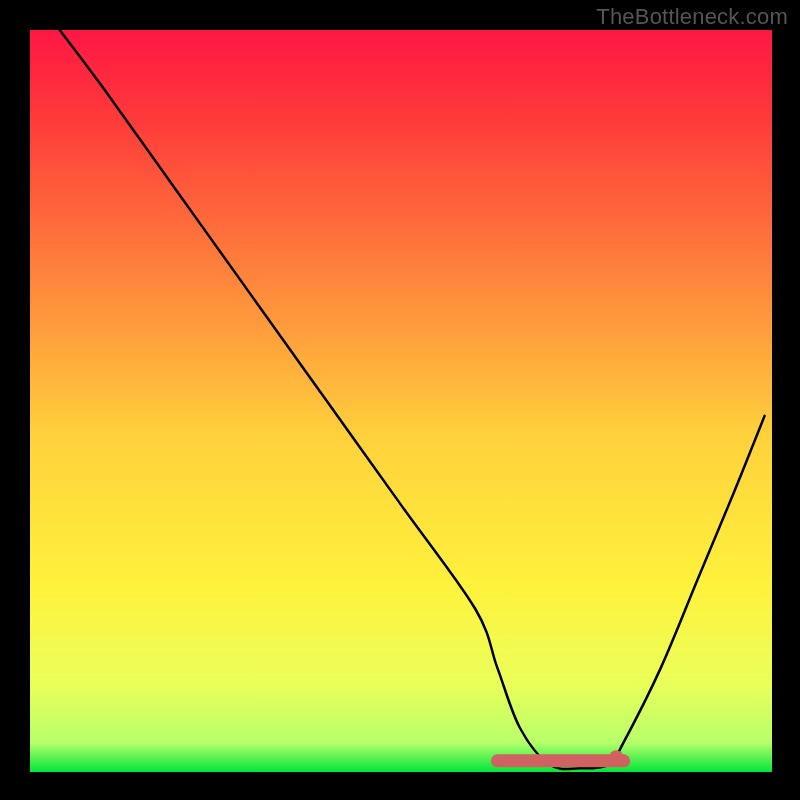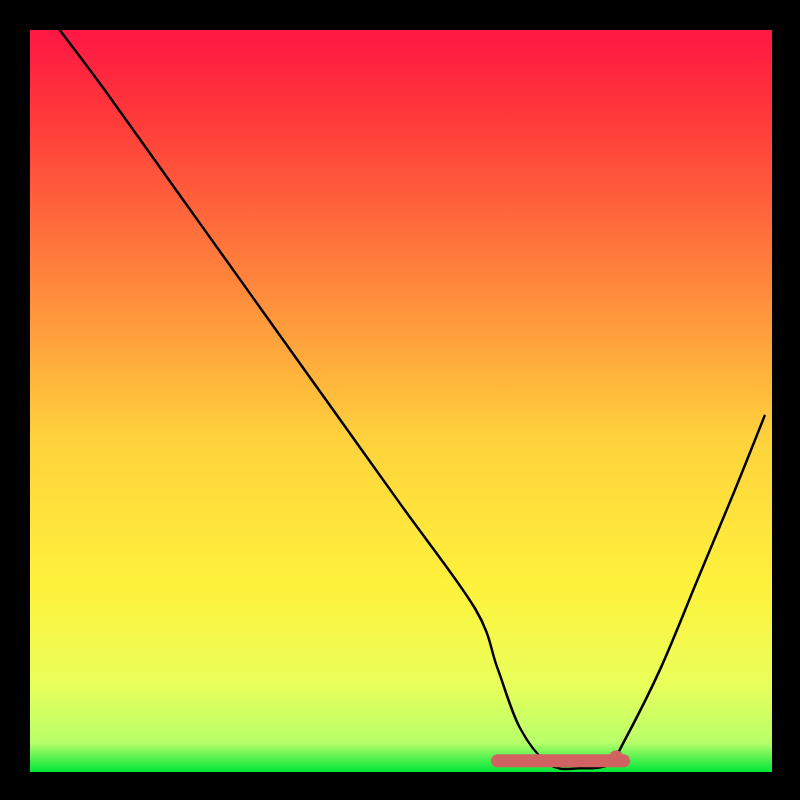--- a/index.html
+++ b/index.html
@@ -29,20 +29,21 @@
   svg {
     position: absolute;
     top: 0;
     left: 0;
   }
 </style>
 </head>
 <body>
 
 <div class="container">
+  <div class="watermark">TheBottleneck.com</div>
   <svg id="chart-svg" width="800" height="800">
     <defs>
       <linearGradient id="bg-grad" x1="0" y1="0" x2="0" y2="1">
           <stop offset="0%" stop-color="#ff1744"></stop>
           <stop offset="12%" stop-color="#ff3a3a"></stop>
           <stop offset="35%" stop-color="#ff8a3c"></stop>
           <stop offset="55.00000000000001%" stop-color="#ffd23c"></stop>
           <stop offset="75%" stop-color="#fff23c"></stop>
           <stop offset="88%" stop-color="#eaff5a"></stop>
           <stop offset="96%" stop-color="#b8ff6a"></stop>

